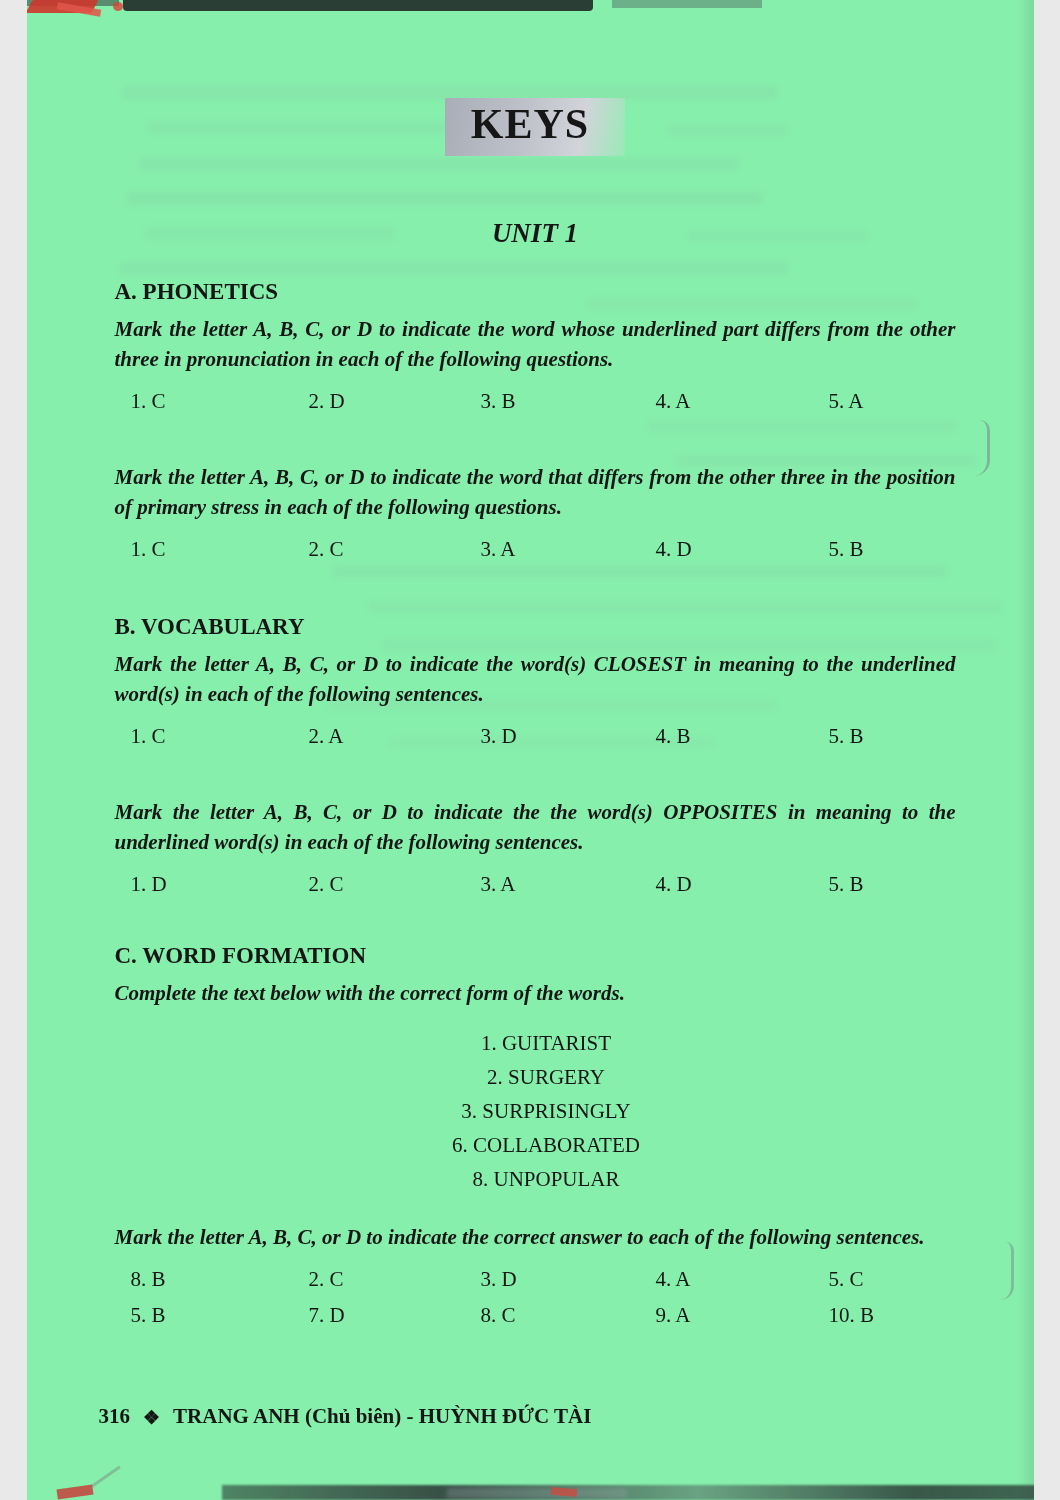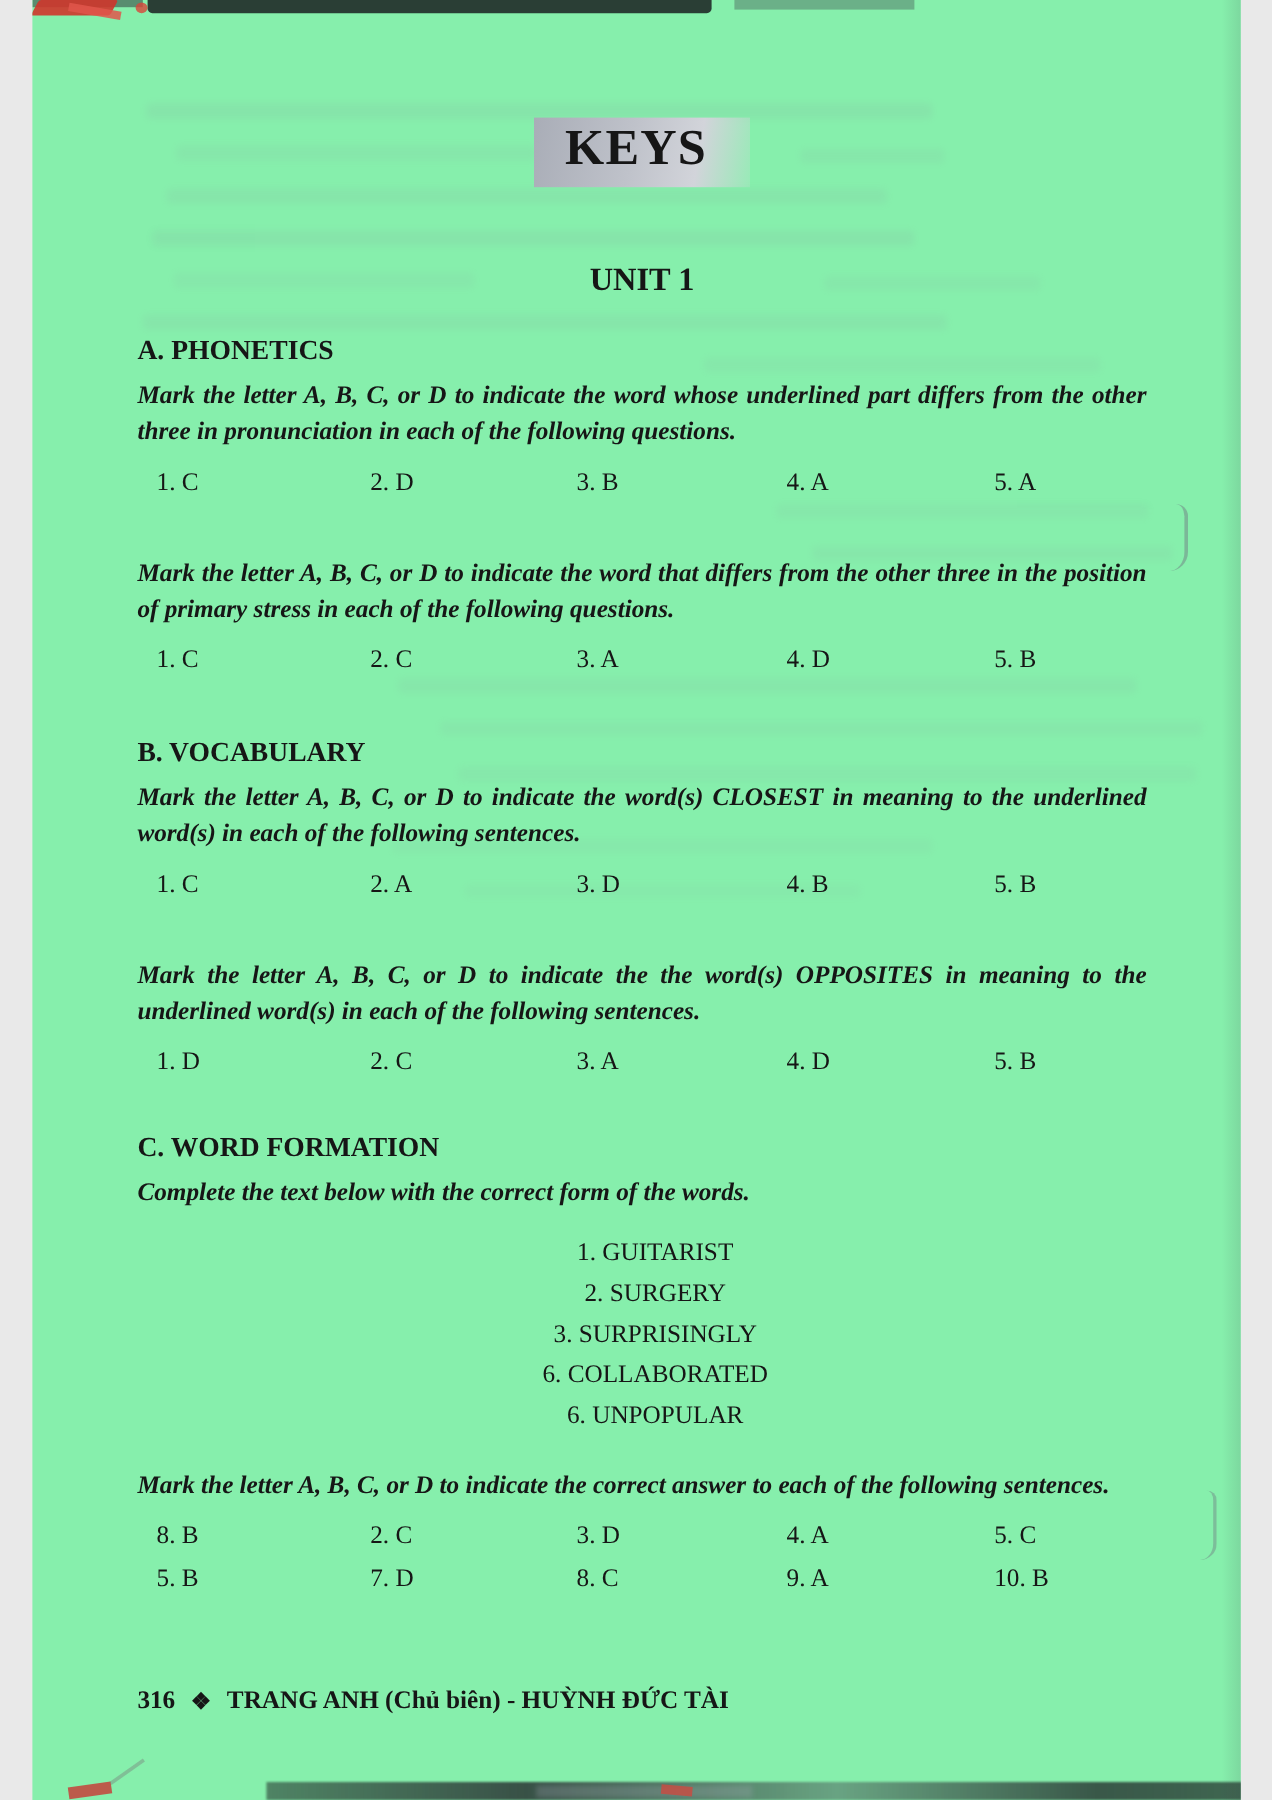--- a/index.html
+++ b/index.html
@@ -15,21 +15,21 @@
     pointer-events:none;
   }
   .content { position:relative; padding:98px 78px 0 88px; }
 
   .title-wrap { text-align:center; }
   .keys-title {
     display:inline-block; font-size:42px; font-weight:bold; letter-spacing:1px;
     padding:2px 36px 8px 26px;
     background:linear-gradient(100deg, #a9adb7 0%, #bfc2ca 45%, #d2d4da 75%, rgba(215,217,222,.22) 100%);
   }
-  .unit-title { text-align:center; font-size:27px; font-weight:bold; margin-top:62px; }
+  .unit-title { text-align:center; font-size:27px; font-weight:bold; margin-top:62px;font-style:italic; }
 
   .section-heading { font-size:23px; font-weight:bold; margin-top:30px; }
   .mt-b { margin-top:52px; }
   .mt-c { margin-top:46px; }
 
   .instruction {
     font-size:21px; font-weight:bold; font-style:italic;
     text-align:justify; line-height:1.43; margin-top:9px;
   }
   .instruction.gap { margin-top:48px; }
@@ -37,21 +37,21 @@
 
   .answers {
     display:grid; grid-template-columns:178px 172px 175px 173px 1fr;
     padding-left:16px; margin-top:15px; font-size:21px;
   }
   .answers.tight { margin-top:11px; }
 
   .wf-list { margin-top:18px; padding-left:22px; font-size:21px; line-height:1.62;text-align:center; }
 
   .footer {
-    position:absolute; left:88px; top:1404px; font-size:21px; font-weight:bold;
+    position:absolute; left:72px; top:1404px; font-size:21px; font-weight:bold;
     display:flex; align-items:center; gap:13px;
   }
   .diamond { font-size:19px; position:relative; top:1px; }
 
   .bleed { position:absolute; background:#868d9b; filter:blur(3px); border-radius:3px; pointer-events:none; }
   .artifact { position:absolute; pointer-events:none; }
 </style>
 </head>
 <body>
 
@@ -140,21 +140,21 @@
 
     <h3 class="section-heading mt-c">C. WORD FORMATION</h3>
 
     <p class="instruction">Complete the text below with the correct form of the words.</p>
 
     <div class="wf-list">
       <div>1. GUITARIST</div>
       <div>2. SURGERY</div>
       <div>3. SURPRISINGLY</div>
       <div>6. COLLABORATED</div>
-      <div>6. UNPOPULAR</div>
+      <div>8. UNPOPULAR</div>
     </div>
 
     <p class="instruction single">Mark the letter A, B, C, or D to indicate the correct answer to each of the following sentences.</p>
 
     <div class="answers">
       <span>8. B</span>
       <span>2. C</span>
       <span>3. D</span>
       <span>4. A</span>
       <span>5. C</span>

